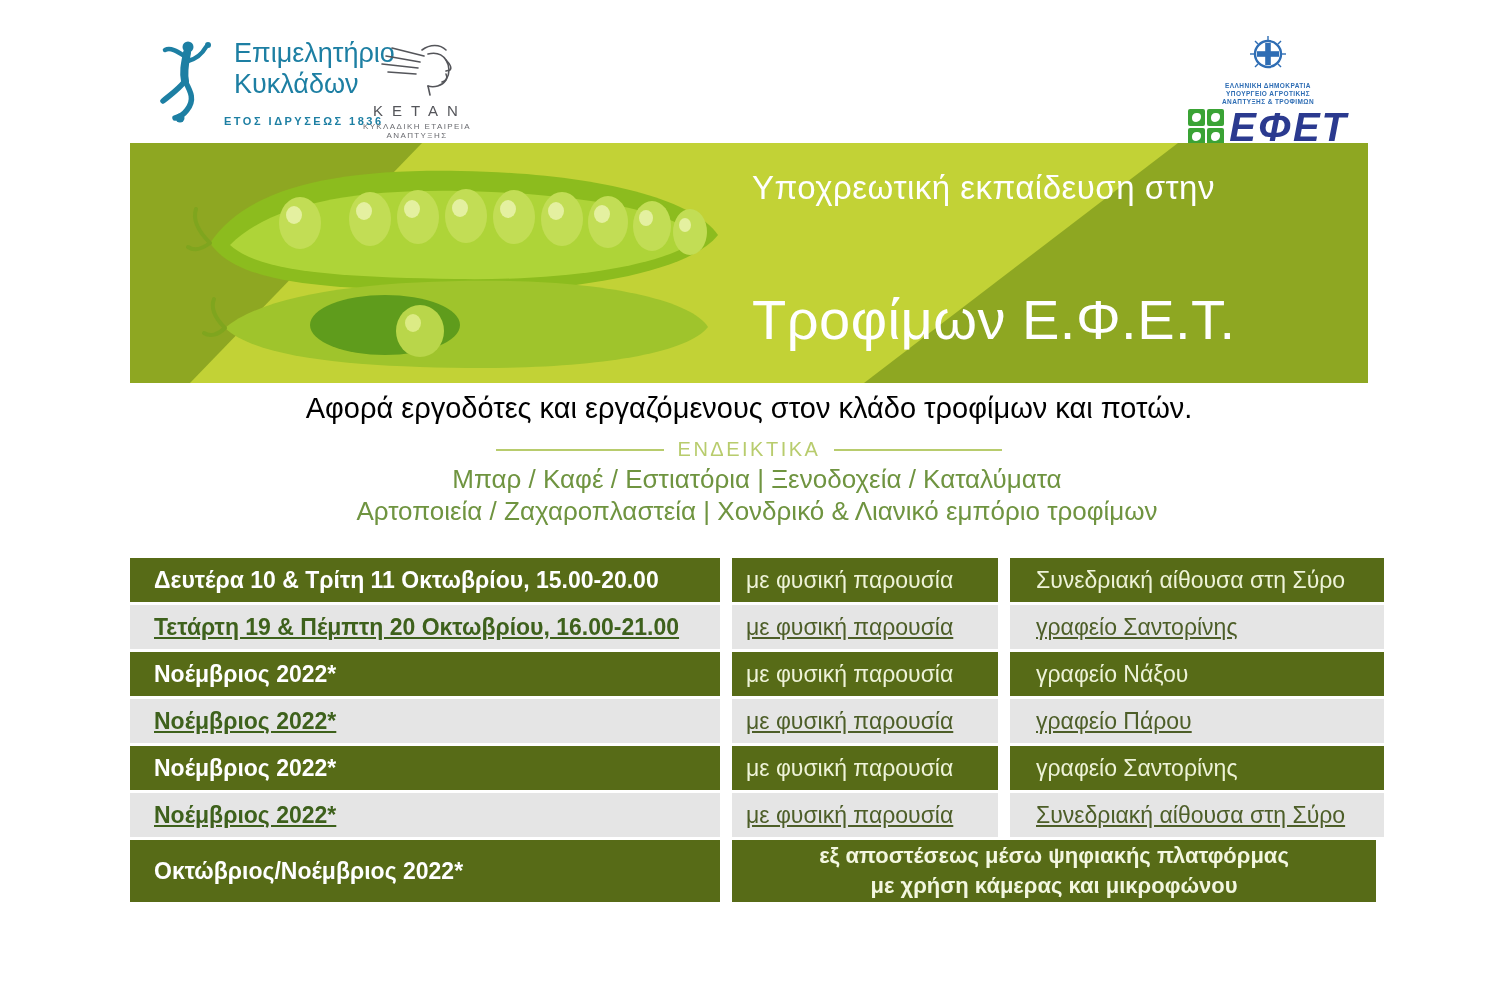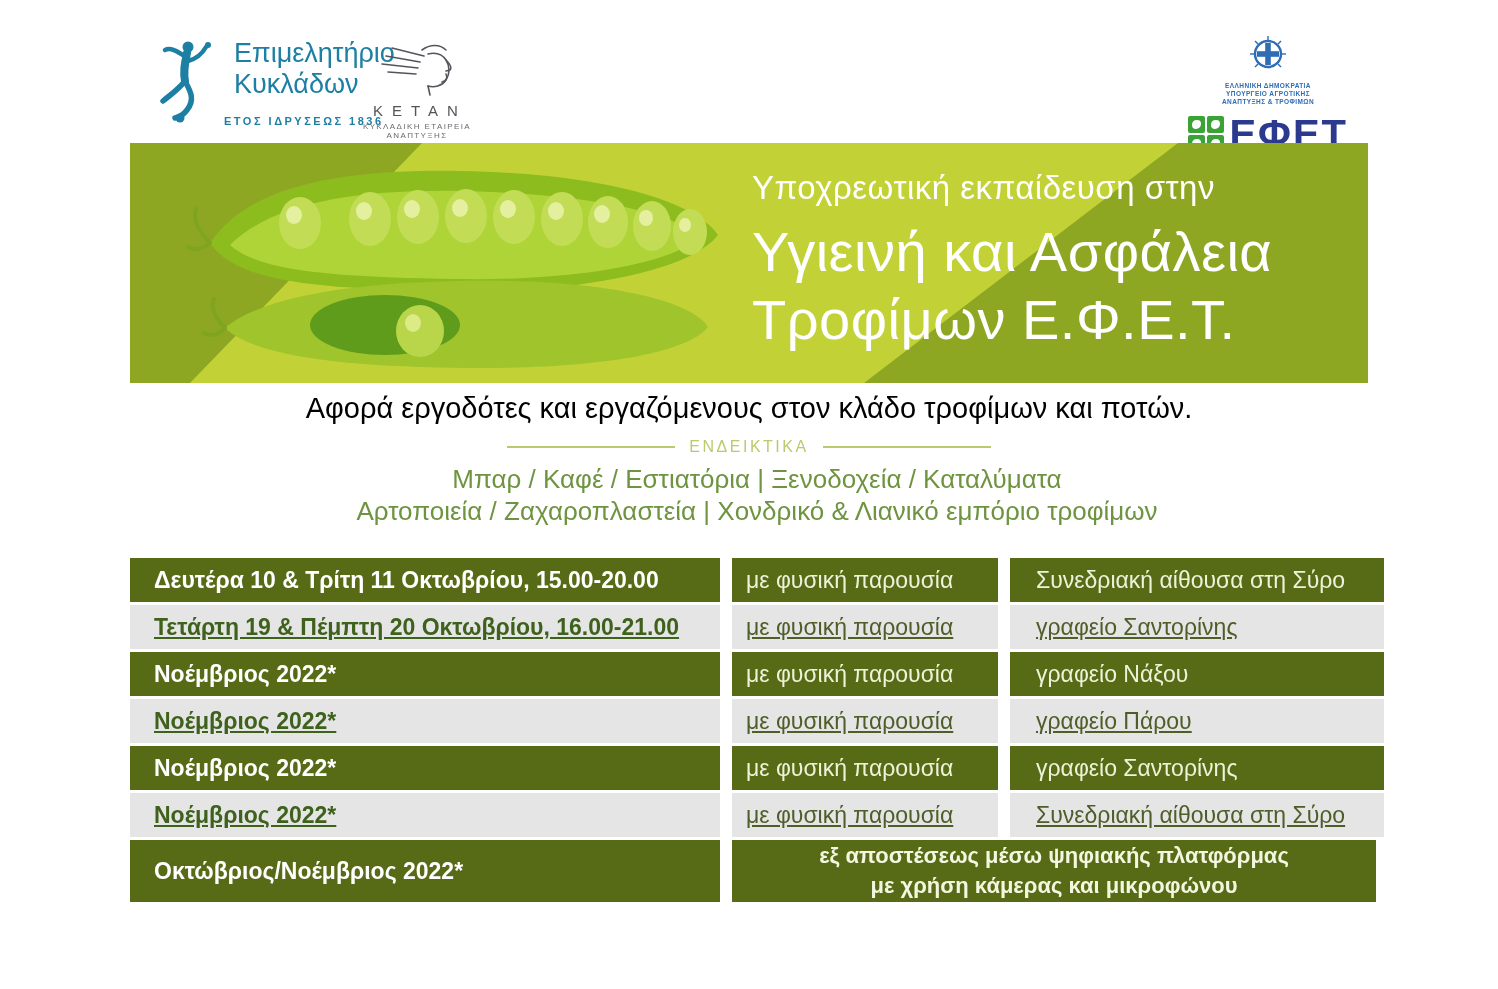--- a/index.html
+++ b/index.html
@@ -9,21 +9,21 @@
   
   .logo-chamber{position:absolute;left:158px;top:38px;display:flex;align-items:flex-start;}
   .chamber-text{margin-left:10px;color:#1d7fa3;}
   .chamber-name{font-size:27px;line-height:1.16;font-weight:400;margin-left:10px;}
   .chamber-tagline{margin-top:14px;font-size:11px;font-weight:bold;letter-spacing:2.5px;color:#1d7fa3;}
   .logo-ketan{position:absolute;left:352px;top:40px;width:130px;text-align:center;color:#54555a;}
   .ketan-name{font-size:15px;letter-spacing:9px;margin-top:2px;padding-left:6px;}
   .ketan-tagline{font-size:8px;letter-spacing:1.4px;margin-top:3px;color:#6a6b70;}
   .logo-efet{position:absolute;left:1188px;top:34px;width:160px;text-align:center;}
   .efet-ministry{font-size:6.5px;line-height:1.25;color:#2e6db4;font-weight:bold;letter-spacing:.4px;margin-top:2px;}
-  .efet-row{display:flex;align-items:center;justify-content:space-between;margin-top:8px;}
+  .efet-row{display:flex;align-items:center;justify-content:space-between;margin-top:1px;font-style:italic;}
   .efet-name{font-size:40px;font-weight:bold;color:#2b3a8f;letter-spacing:2px;line-height:1;}
   .efet-tagline{font-size:8px;color:#3aa335;font-weight:bold;letter-spacing:1.7px;margin-top:4px;}
   .efet-grid{display:grid;grid-template-columns:17px 17px;grid-template-rows:17px 17px;gap:2px;margin-right:5px;}
   .efet-grid div{background:#3aa335;border-radius:2px;position:relative;}
   .efet-grid div::after{content:"";position:absolute;left:4px;top:4px;width:9px;height:9px;
         background:#ffffff;border-radius:50% 40% 55% 45%;}
 
   
   .banner{position:absolute;left:130px;top:143px;width:1238px;height:240px;}
   .banner svg{position:absolute;left:0;top:0;}
@@ -31,21 +31,21 @@
   .bt1{top:26px;font-size:33px;font-weight:400;}
   .bt2{top:76px;font-size:56px;font-weight:400;}
   .bt3{top:144px;font-size:56px;font-weight:400;}
 
   
   .subtitle{position:absolute;left:130px;top:392px;width:1238px;text-align:center;
             font-size:29px;font-weight:500;color:#000000;}
   .endeiktika{position:absolute;left:130px;top:438px;width:1238px;display:flex;
               align-items:center;justify-content:center;gap:14px;}
   .endeiktika .line{width:168px;height:2px;background:#b8cc6d;}
-  .endeiktika .label{font-size:16px;letter-spacing:2.5px;color:#b8cc6d;font-weight:500;}
+  .endeiktika .label{font-size:20px;letter-spacing:2.5px;color:#b8cc6d;font-weight:500;}
   .examples{position:absolute;left:138px;width:1238px;text-align:center;
             font-size:26px;color:#6f9440;font-weight:400;}
   .ex1{top:464px;} .ex2{top:496px;}
 
   
   .schedule{position:absolute;left:130px;top:558px;width:1238px;display:flex;
             flex-direction:column;row-gap:3px;}
   .t-row{display:grid;grid-template-columns:590px 266px 374px;column-gap:12px;height:44px;}
   .t-row.merged{grid-template-columns:590px 644px;height:62px;}
   .t-row.dark  .cell{background:#576b17;}
@@ -175,21 +175,20 @@
 
       <g>
         <path d="M95,185 C138,148 258,136 380,138 C482,140 562,158 578,184 C556,212 458,226 338,225 C228,224 128,216 95,185 Z" fill="#9fc42c"></path>
         <ellipse cx="255" cy="182" rx="75" ry="30" fill="#5f9c1c"></ellipse>
         <ellipse cx="290" cy="188" rx="24" ry="26" fill="#b9d64a"></ellipse>
           <ellipse cx="283" cy="180" rx="8" ry="9" fill="#dceb85"></ellipse>
         <path d="M95,185 C86,176 80,166 84,156 M95,185 C88,192 80,194 74,190" fill="none" stroke="#7fa51e" stroke-width="4" stroke-linecap="round"></path>
       </g>
     </svg>
     <div class="banner-title bt1">Υποχρεωτική εκπαίδευση στην</div>
-    <div class="banner-title bt2">Υγιεινή και Ασφάλεια</div>
     <div class="banner-title bt3">Τροφίμων Ε.Φ.Ε.Τ.</div>
   </div>
 
   <div class="subtitle">Αφορά εργοδότες και εργαζόμενους στον κλάδο τροφίμων και ποτών.</div>
   <div class="endeiktika">
     <span class="line"></span>
     <span class="label">ΕΝΔΕΙΚΤΙΚΑ</span>
     <span class="line"></span>
   </div>
   <div class="examples ex1">Μπαρ / Καφέ / Εστιατόρια | Ξενοδοχεία / Καταλύματα</div>

